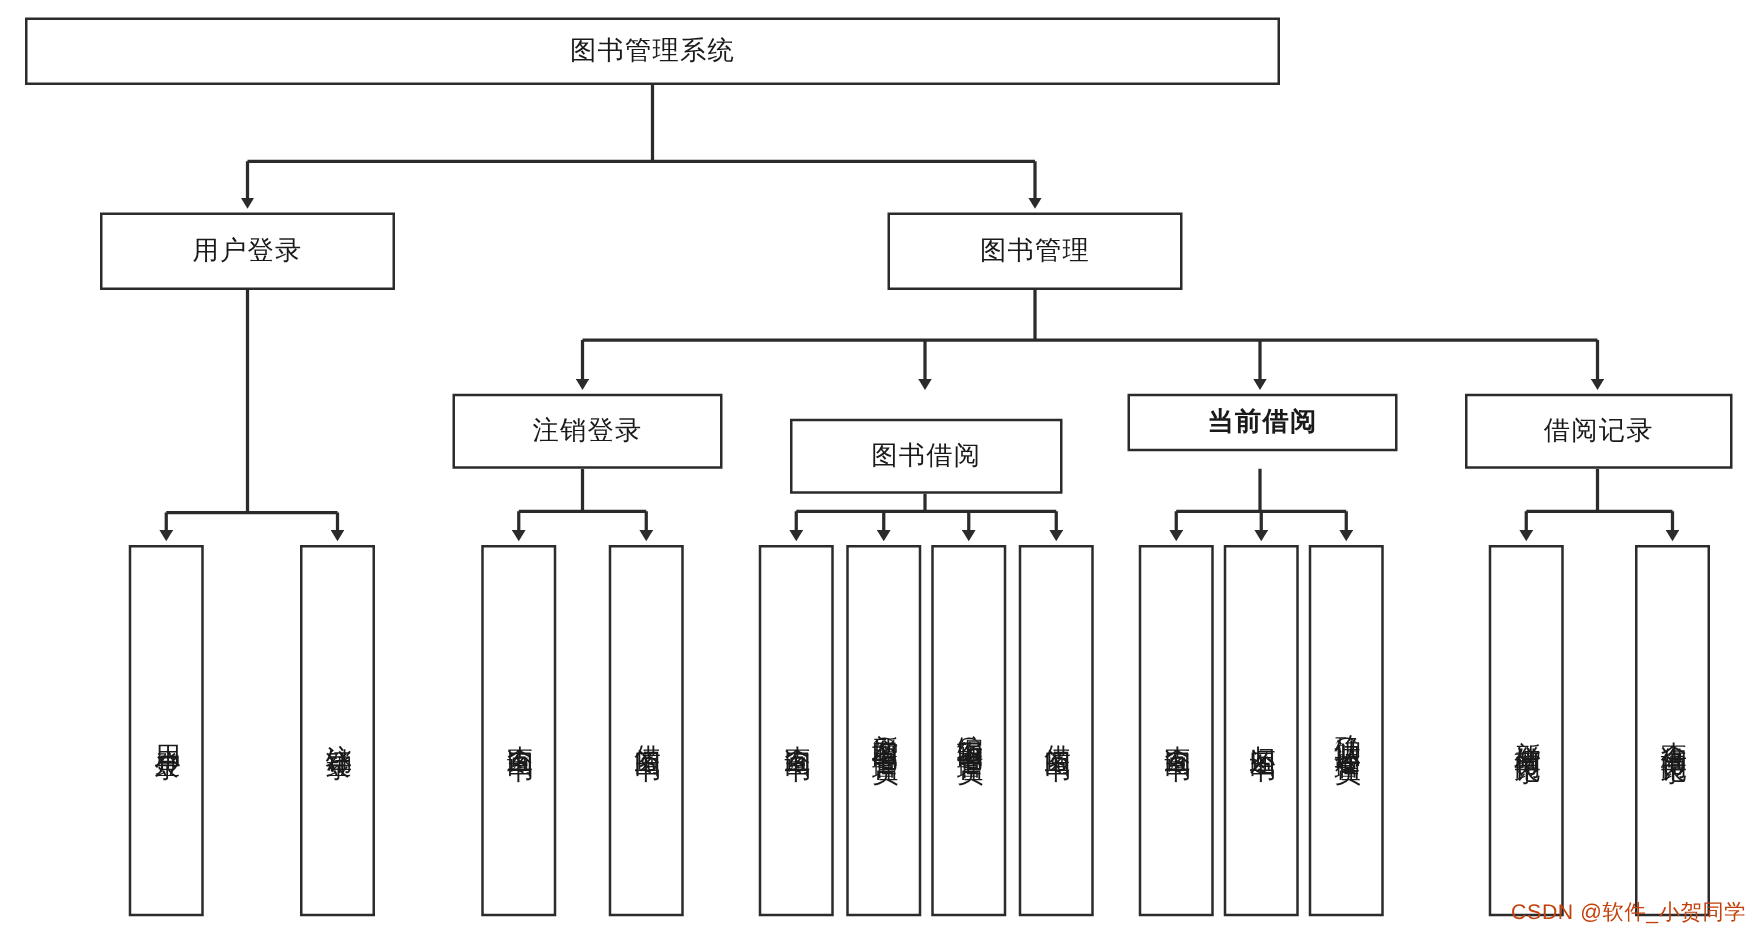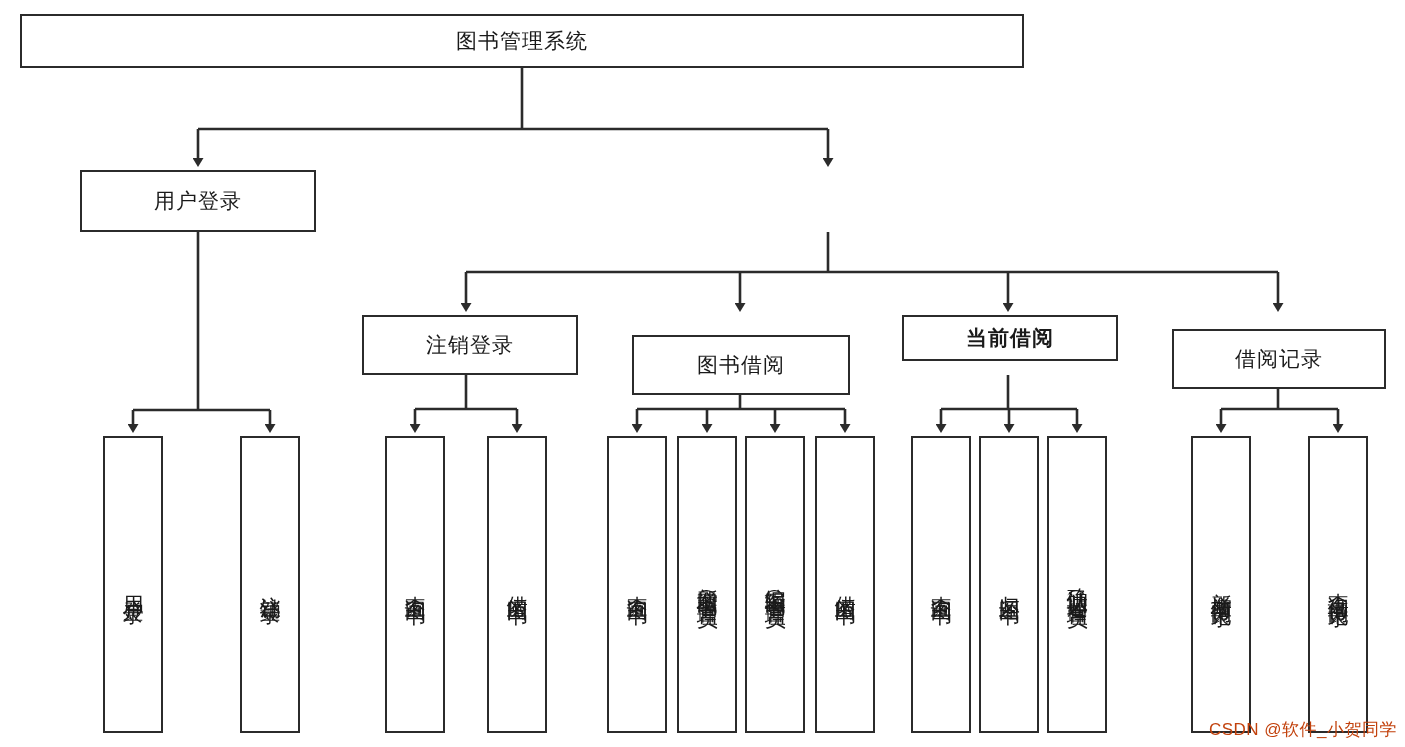--- a/index.html
+++ b/index.html
@@ -121,31 +121,34 @@
     </g>
   </svg>
 
   <div class="node h" style="left:20px; top:14px; width:1004px; height:54px;">
     <span>图书管理系统</span>
   </div>
 
   <div class="node h" style="left:80px; top:170px; width:236px; height:62px;">
     <span>用户登录</span>
   </div>
+  <div class="node h" style="left:710px; top:170px; width:236px; height:62px;">
+    <span>图书管理</span>
+  </div>
 
   <div class="node h" style="left:362px; top:315px; width:216px; height:60px;">
     <span>注销登录</span>
   </div>
   <div class="node h" style="left:632px; top:315px; width:218px; height:60px;margin-top:20px;">
     <span>图书借阅</span>
   </div>
   <div class="node h" style="left:902px; top:315px; width:216px; height:46px;font-weight:bold;">
     <span>当前借阅</span>
   </div>
-  <div class="node h" style="left:1172px; top:329px; width:214px; height:60px;">
+  <div class="node h" style="left:1172px; top:315px; width:214px; height:60px;">
     <span>借阅记录</span>
   </div>
 
   <div class="node v" style="left:103px; top:436px; width:60px; height:297px;">
     <span class="vtxt">用户登录</span>
   </div>
   <div class="node v" style="left:240px; top:436px; width:60px; height:297px;">
     <span class="vtxt">注销登录</span>
   </div>
 

